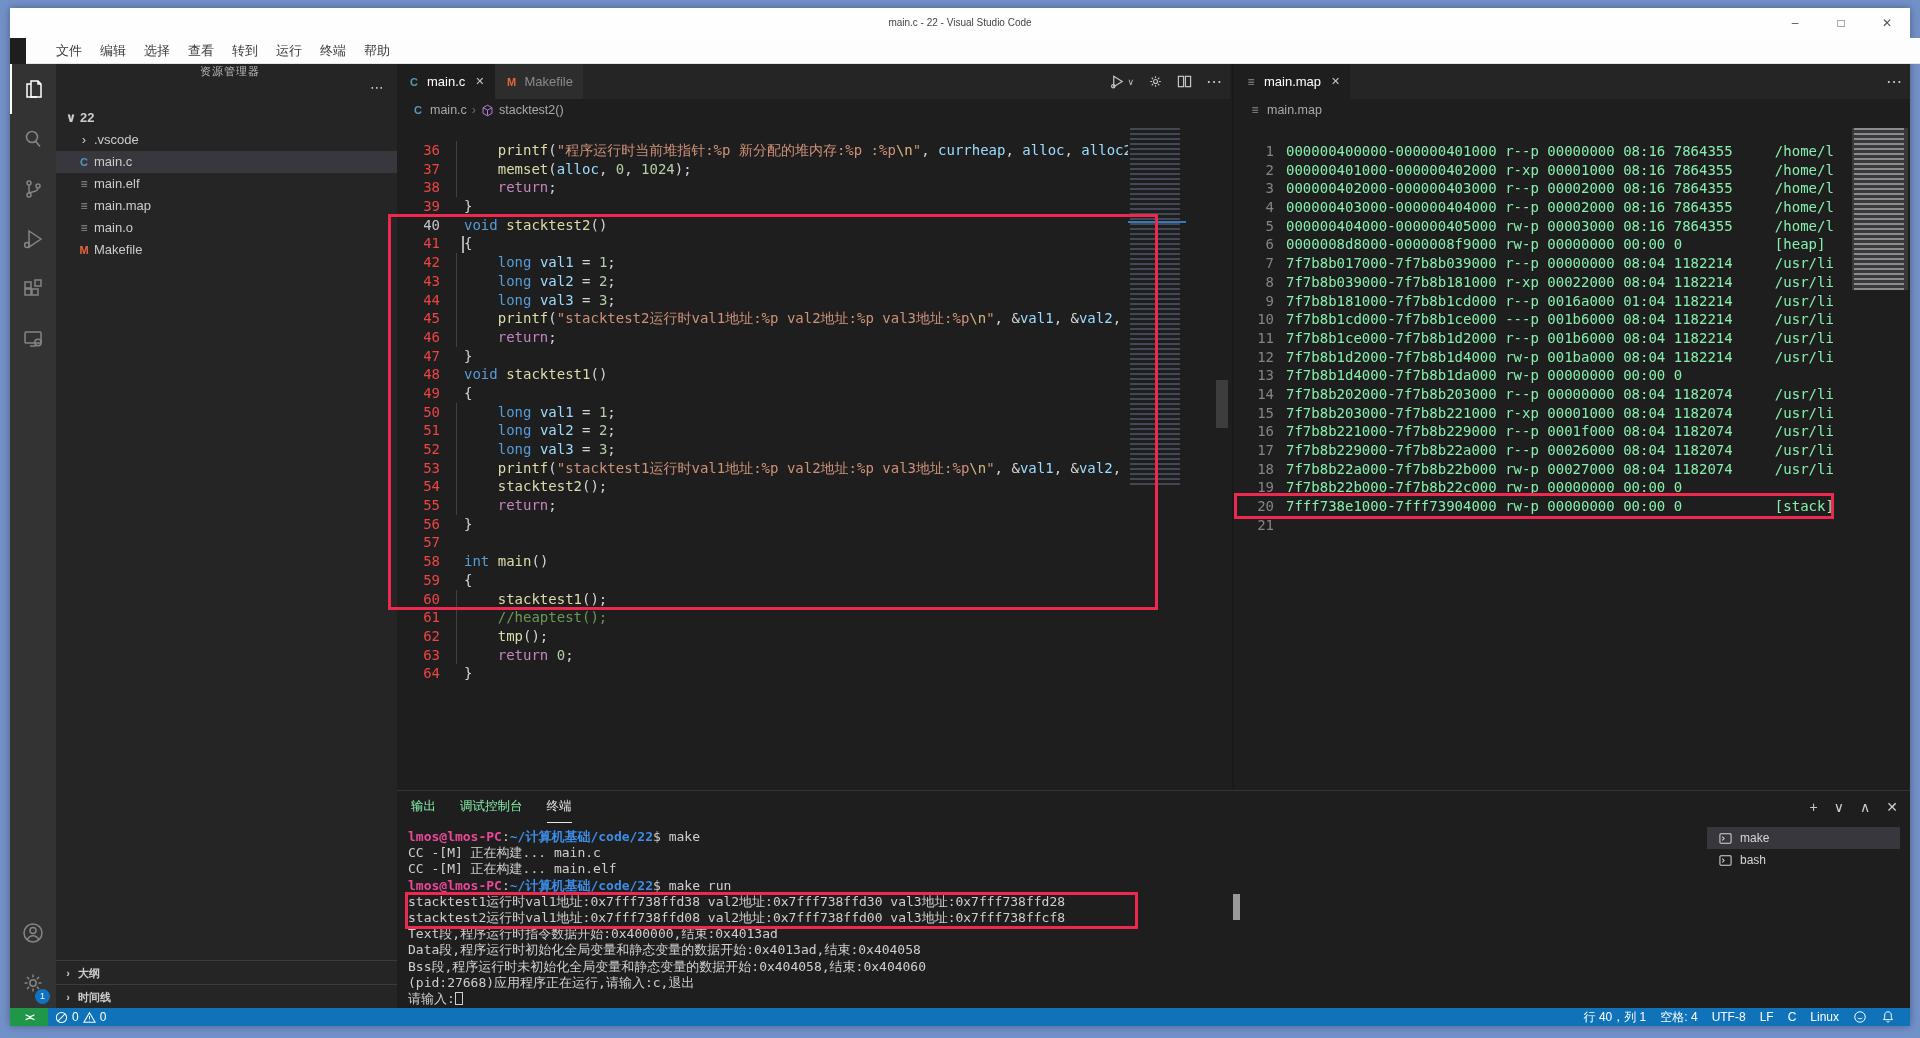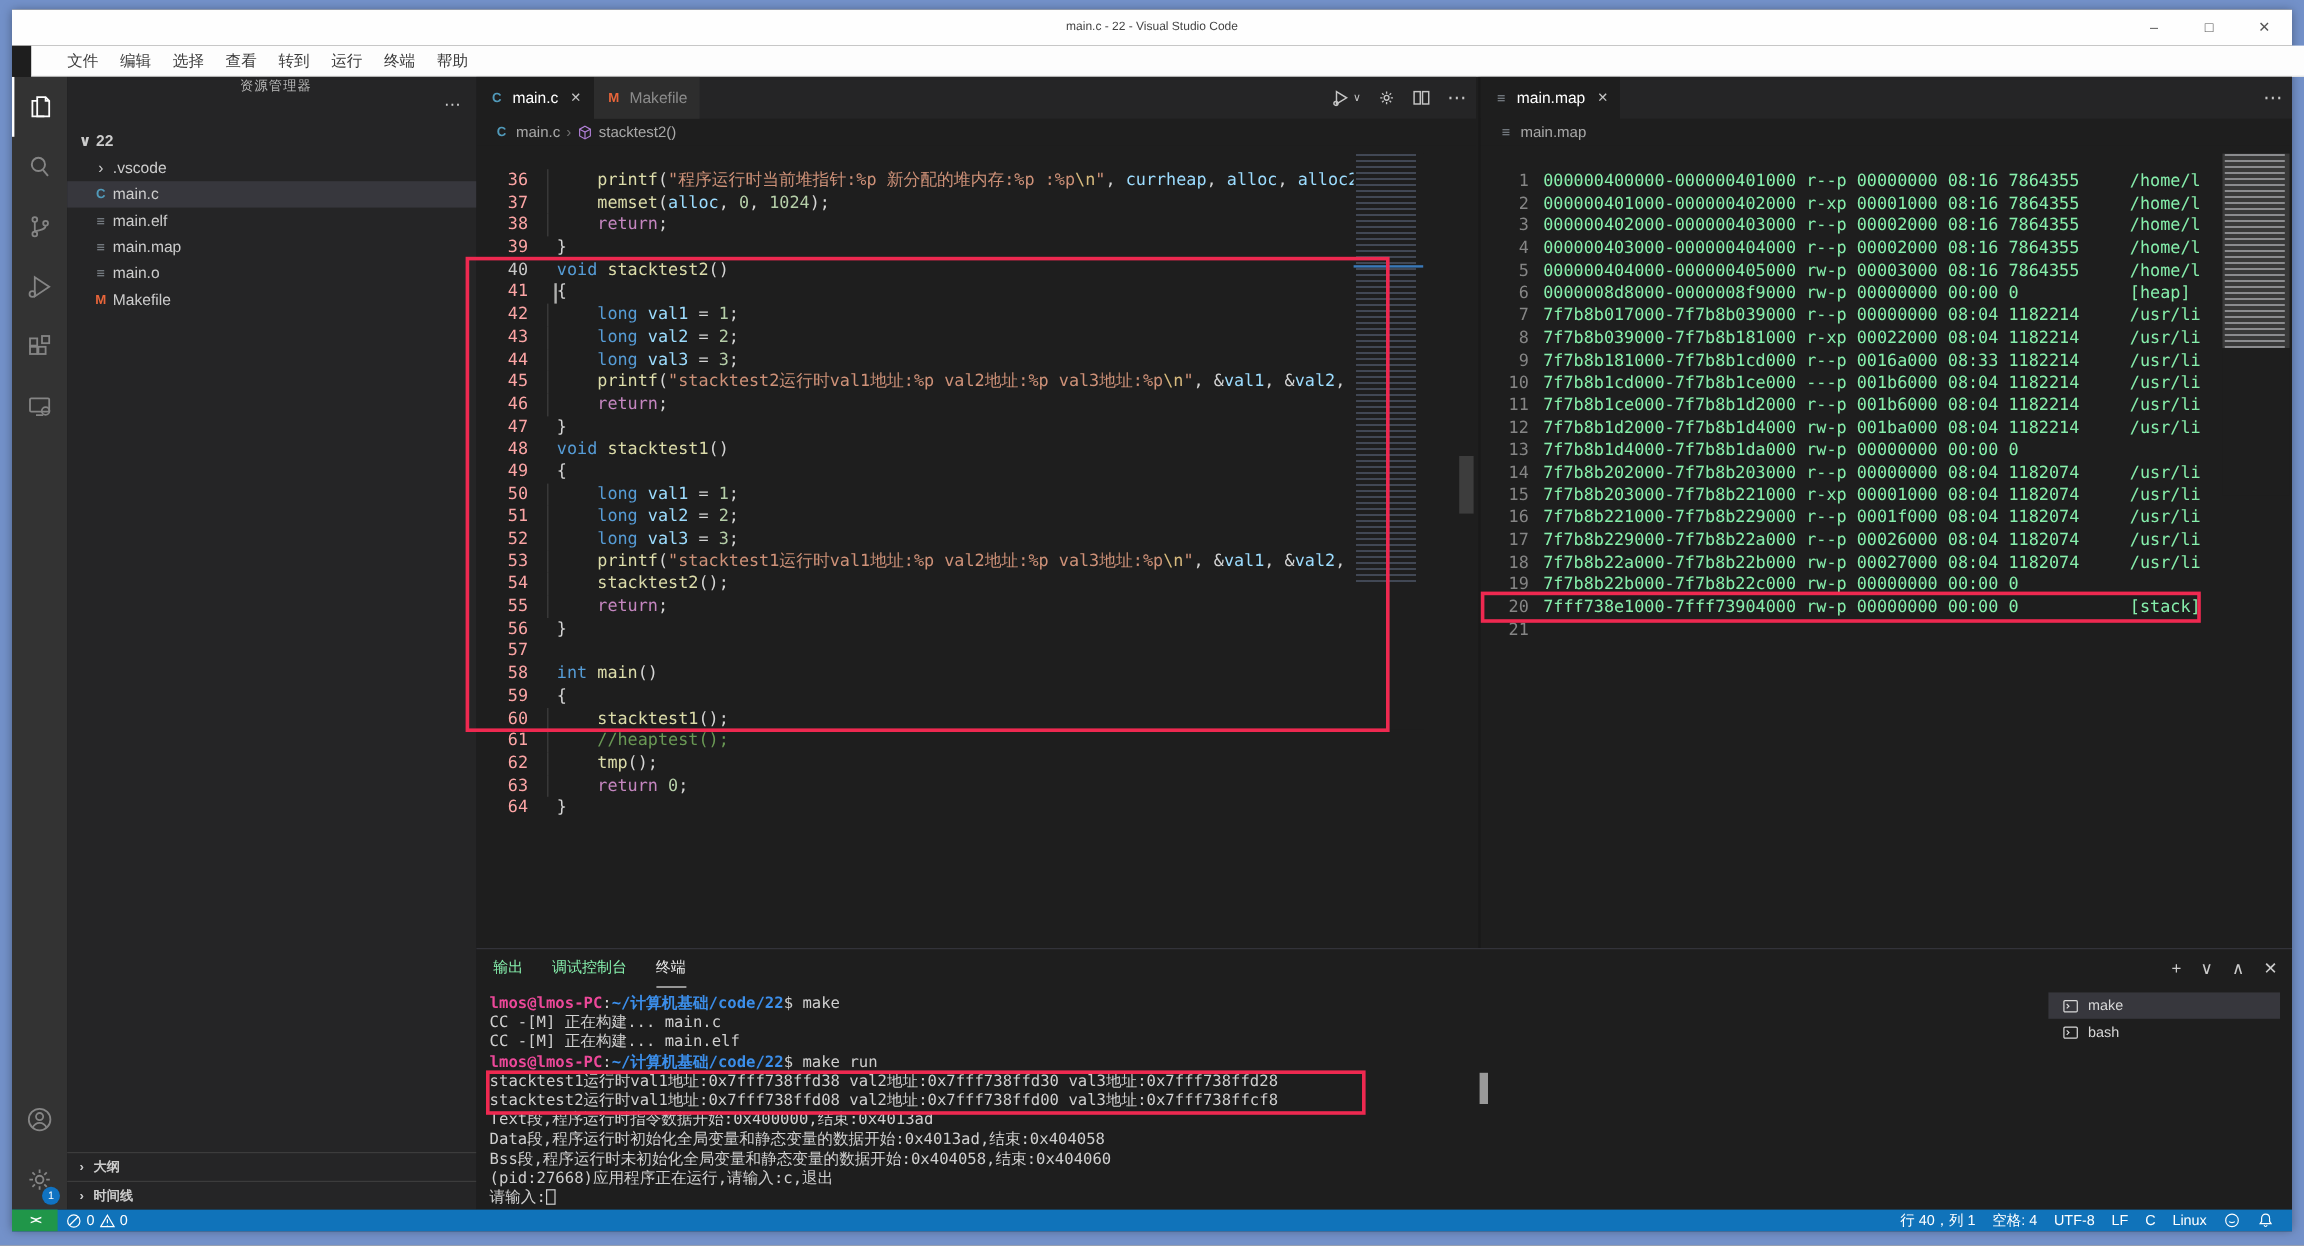--- a/index.html
+++ b/index.html
@@ -61,21 +61,21 @@
   .tab-close { margin-left:10px; font-size:11px; color:#c5c5c5; }
   .editor-actions { position:absolute; right:8px; top:0; height:35px; display:flex; align-items:center; gap:14px; color:#c5c5c5; }
   .breadcrumb { height:22px; display:flex; align-items:center; gap:5px; padding-left:14px;
                 font-size:12.5px; color:#a9a9a9; background:#1e1e1e; }
   .bc-sep { color:#6e6e6e; }
   .content { position:absolute; left:0; top:57px; right:0; bottom:0; background:#1e1e1e; overflow:hidden; }
 
   .code-lines { position:absolute; left:0; top:20px; right:0;
                 font-family:"DejaVu Sans Mono",monospace; font-size:14px; }
   .code-line { position:relative; height:18.7px; line-height:18.7px; white-space:pre; }
-  .code-line .ln { position:absolute; left:0; width:43px; text-align:right; color:#fca5a5; }
+  .code-line .ln { position:absolute; left:0; width:43px; text-align:right; color:#ef4444; }
   .code-line .ln-cur { color:#c6c6c6; }
   .code-text { position:absolute; left:67px; white-space:pre; }
   .code-line.ig::before { content:""; position:absolute; left:59px; top:0; bottom:0; width:1px; background:#404040; }
   .tk-k{color:#569cd6} .tk-f{color:#dcdcaa} .tk-s{color:#ce9178} .tk-e{color:#d7ba7d}
   .tk-n{color:#b5cea8} .tk-v{color:#9cdcfe} .tk-r{color:#c586c0} .tk-c{color:#6a9955} .tk-d{color:#d4d4d4}
   .cursor { position:absolute; left:65px; width:2px; height:17px; background:#aeafad; }
 
   .minimap1 { position:absolute; right:44px; top:7px; width:58px; height:480px; background:#1e1e1e; }
   .minimap1::before { content:""; position:absolute; inset:0 6px 120px 2px;
       background:repeating-linear-gradient(180deg, rgba(140,160,200,.32) 0 2px, transparent 2px 5px); }
@@ -365,21 +365,21 @@
         <div class="content">
           <div class="map-lines">
               <div class="map-line"><span class="ln">1</span><span class="map-text">000000400000-000000401000 r--p 00000000 08:16 7864355     /home/l</span></div>
               <div class="map-line"><span class="ln">2</span><span class="map-text">000000401000-000000402000 r-xp 00001000 08:16 7864355     /home/l</span></div>
               <div class="map-line"><span class="ln">3</span><span class="map-text">000000402000-000000403000 r--p 00002000 08:16 7864355     /home/l</span></div>
               <div class="map-line"><span class="ln">4</span><span class="map-text">000000403000-000000404000 r--p 00002000 08:16 7864355     /home/l</span></div>
               <div class="map-line"><span class="ln">5</span><span class="map-text">000000404000-000000405000 rw-p 00003000 08:16 7864355     /home/l</span></div>
               <div class="map-line"><span class="ln">6</span><span class="map-text">0000008d8000-0000008f9000 rw-p 00000000 00:00 0           [heap]</span></div>
               <div class="map-line"><span class="ln">7</span><span class="map-text">7f7b8b017000-7f7b8b039000 r--p 00000000 08:04 1182214     /usr/li</span></div>
               <div class="map-line"><span class="ln">8</span><span class="map-text">7f7b8b039000-7f7b8b181000 r-xp 00022000 08:04 1182214     /usr/li</span></div>
-              <div class="map-line"><span class="ln">9</span><span class="map-text">7f7b8b181000-7f7b8b1cd000 r--p 0016a000 08:33 1182214     /usr/li</span></div>
+              <div class="map-line"><span class="ln">9</span><span class="map-text">7f7b8b181000-7f7b8b1cd000 r--p 0016a000 01:04 1182214     /usr/li</span></div>
               <div class="map-line"><span class="ln">10</span><span class="map-text">7f7b8b1cd000-7f7b8b1ce000 ---p 001b6000 08:04 1182214     /usr/li</span></div>
               <div class="map-line"><span class="ln">11</span><span class="map-text">7f7b8b1ce000-7f7b8b1d2000 r--p 001b6000 08:04 1182214     /usr/li</span></div>
               <div class="map-line"><span class="ln">12</span><span class="map-text">7f7b8b1d2000-7f7b8b1d4000 rw-p 001ba000 08:04 1182214     /usr/li</span></div>
               <div class="map-line"><span class="ln">13</span><span class="map-text">7f7b8b1d4000-7f7b8b1da000 rw-p 00000000 00:00 0</span></div>
               <div class="map-line"><span class="ln">14</span><span class="map-text">7f7b8b202000-7f7b8b203000 r--p 00000000 08:04 1182074     /usr/li</span></div>
               <div class="map-line"><span class="ln">15</span><span class="map-text">7f7b8b203000-7f7b8b221000 r-xp 00001000 08:04 1182074     /usr/li</span></div>
               <div class="map-line"><span class="ln">16</span><span class="map-text">7f7b8b221000-7f7b8b229000 r--p 0001f000 08:04 1182074     /usr/li</span></div>
               <div class="map-line"><span class="ln">17</span><span class="map-text">7f7b8b229000-7f7b8b22a000 r--p 00026000 08:04 1182074     /usr/li</span></div>
               <div class="map-line"><span class="ln">18</span><span class="map-text">7f7b8b22a000-7f7b8b22b000 rw-p 00027000 08:04 1182074     /usr/li</span></div>
               <div class="map-line"><span class="ln">19</span><span class="map-text">7f7b8b22b000-7f7b8b22c000 rw-p 00000000 00:00 0</span></div>

